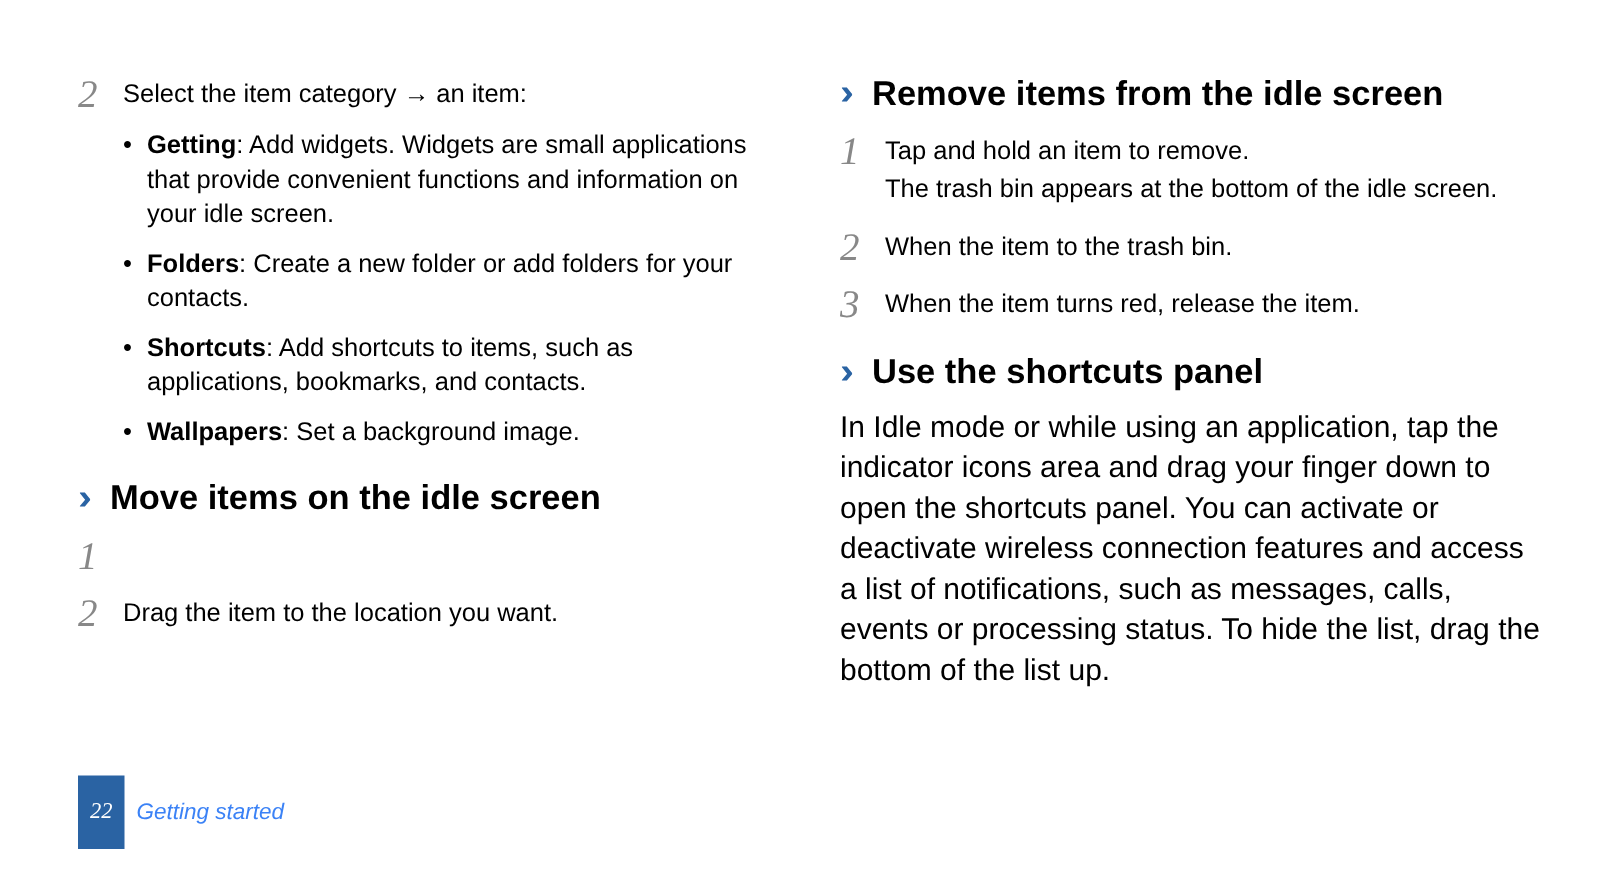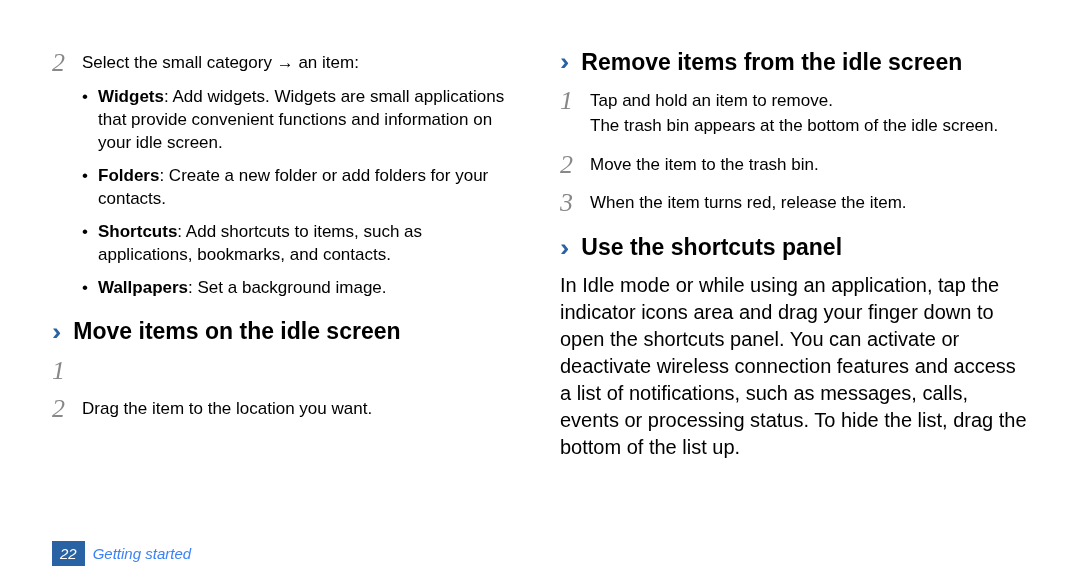--- a/index.html
+++ b/index.html
@@ -90,48 +90,48 @@
     bottom: 20px;
     left: 52px;
     display: flex;
     align-items: center;
     gap: 8px;
   }
   .page-num-box {
     background: #2a63a3;
     color: #fff;
     font-style: italic;
-    font-family: Liberation Sans, sans-serif;
+    font-family: Liberation Serif, serif;
     font-size: 15px;
-    padding: 4px 8px;
+    padding: 16px 8px;
   }
   .footer-text {
     font-style: italic;
     font-size: 15px;
     color: #3b82f6;
   }
   .arrow { font-family: Arial, sans-serif; }
 </style>
 </head>
 <body>
 
 <div class="page">
 
   <div class="col">
 
     <div class="step">
       <div class="step-num">2</div>
       <div class="step-body">
-        <span>Select the small category </span><span class="arrow">→</span><span> an item:</span>
+        <span>Select the item category </span><span class="arrow">→</span><span> an item:</span>
       </div>
     </div>
 
     <ul class="bullets">
       <li>
-        <span class="bold">Widgets</span><span>: Add widgets. Widgets are small applications that provide convenient functions and information on your idle screen.</span>
+        <span class="bold">Getting</span><span>: Add widgets. Widgets are small applications that provide convenient functions and information on your idle screen.</span>
       </li>
       <li>
         <span class="bold">Folders</span><span>: Create a new folder or add folders for your contacts.</span>
       </li>
       <li>
         <span class="bold">Shortcuts</span><span>: Add shortcuts to items, such as applications, bookmarks, and contacts.</span>
       </li>
       <li>
         <span class="bold">Wallpapers</span><span>: Set a background image.</span>
       </li>
@@ -161,21 +161,21 @@
 
     <div class="step">
       <div class="step-num">1</div>
       <div class="step-body">
         <p>Tap and hold an item to remove.</p>
         <p>The trash bin appears at the bottom of the idle screen.</p>
       </div>
     </div>
     <div class="step">
       <div class="step-num">2</div>
-      <div class="step-body">Move the item to the trash bin.</div>
+      <div class="step-body">When the item to the trash bin.</div>
     </div>
     <div class="step">
       <div class="step-num">3</div>
       <div class="step-body">When the item turns red, release the item.</div>
     </div>
 
     <h2 class="section">
       <span class="chevron">›</span>
       <span>Use the shortcuts panel</span>
     </h2>

